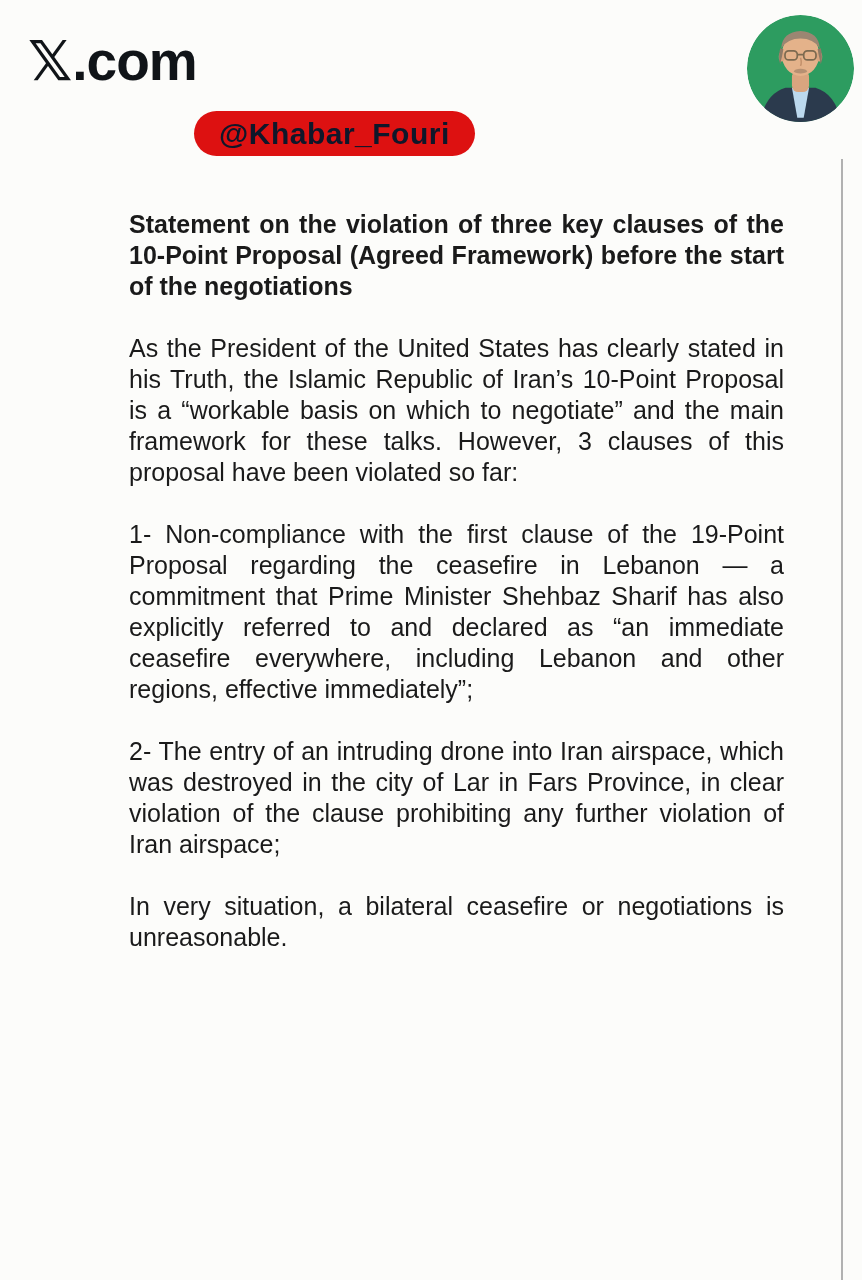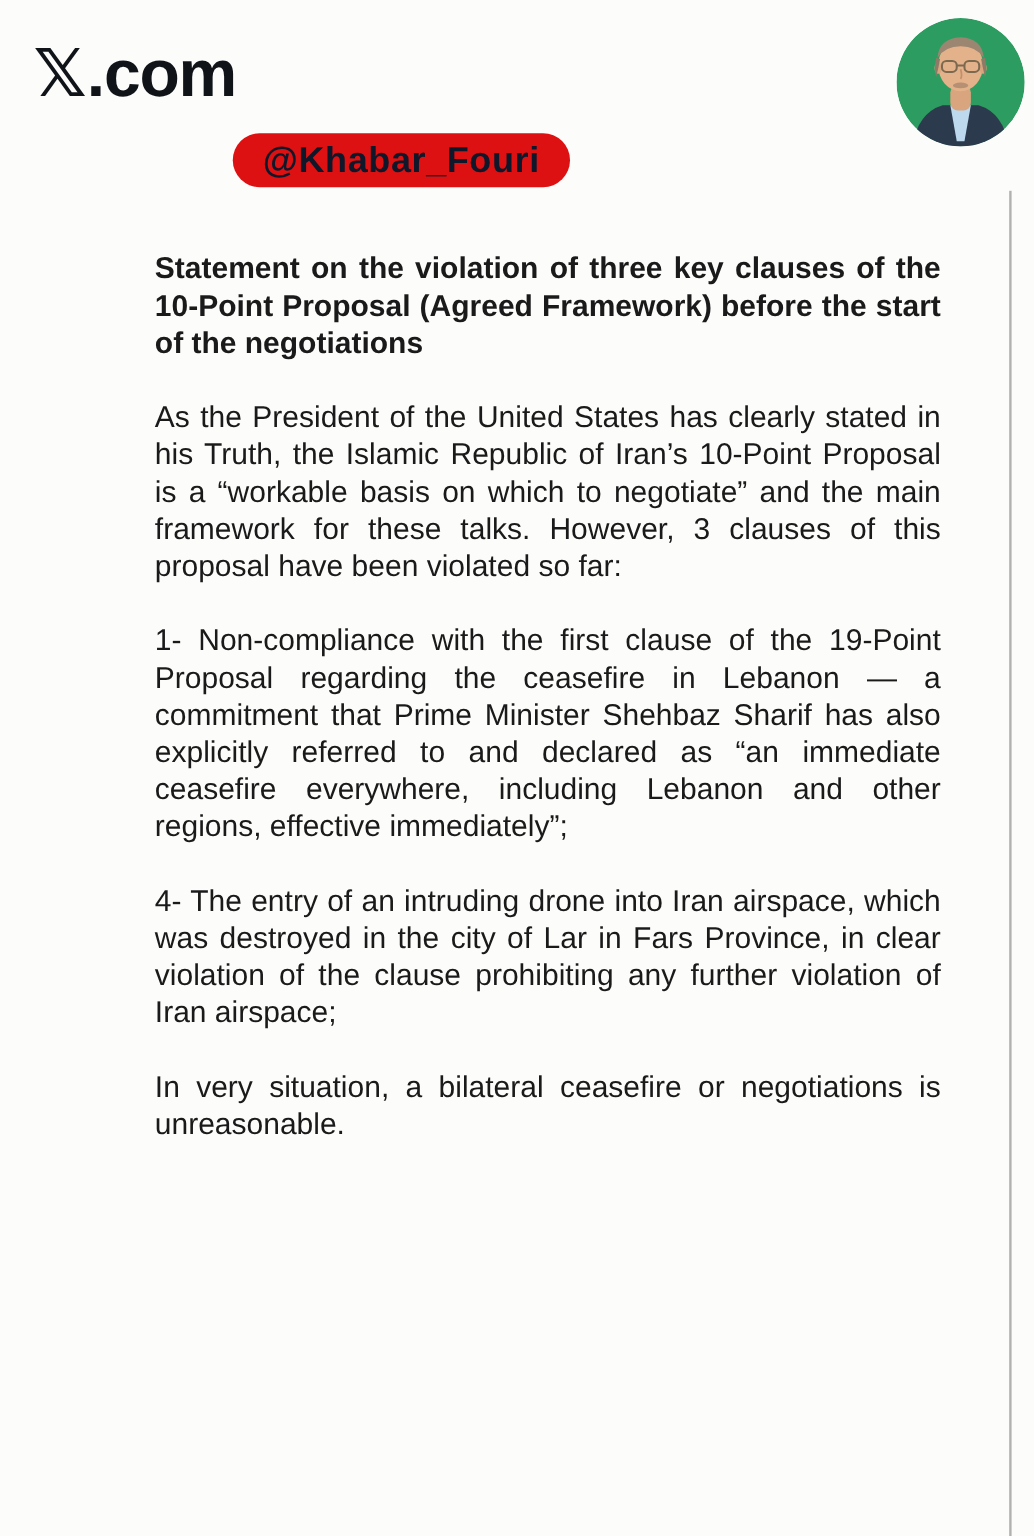--- a/index.html
+++ b/index.html
@@ -151,17 +151,17 @@
   <div class="badge" id="badge" style="background: rgb(221, 17, 17);">
     <span>@Khabar_Fouri</span>
   </div>
 
   <div class="doc-edge"></div>
 
   <div class="doc">
     <h1>Statement on the violation of three key clauses of the 10-Point Proposal (Agreed Framework) before the start of the negotiations</h1>
     <p>As the President of the United States has clearly stated in his Truth, the Islamic Republic of Iran’s 10-Point Proposal is a “workable basis on which to negotiate” and the main framework for these talks. However, 3 clauses of this proposal have been violated so far:</p>
     <p>1- Non-compliance with the first clause of the 19-Point Proposal regarding the ceasefire in Lebanon — a commitment that Prime Minister Shehbaz Sharif has also explicitly referred to and declared as “an immediate ceasefire everywhere, including Lebanon and other regions, effective immediately”;</p>
-    <p>4- The entry of an intruding drone into Iran airspace, which was destroyed in the city of Lar in Fars Province, in clear violation of the clause prohibiting any further violation of Iran airspace;</p>
+    <p>2- The entry of an intruding drone into Iran airspace, which was destroyed in the city of Lar in Fars Province, in clear violation of the clause prohibiting any further violation of Iran airspace;</p>
     <p>In very situation, a bilateral ceasefire or negotiations is unreasonable.</p>
   </div>
 
 </div>
 
 </body></html>

